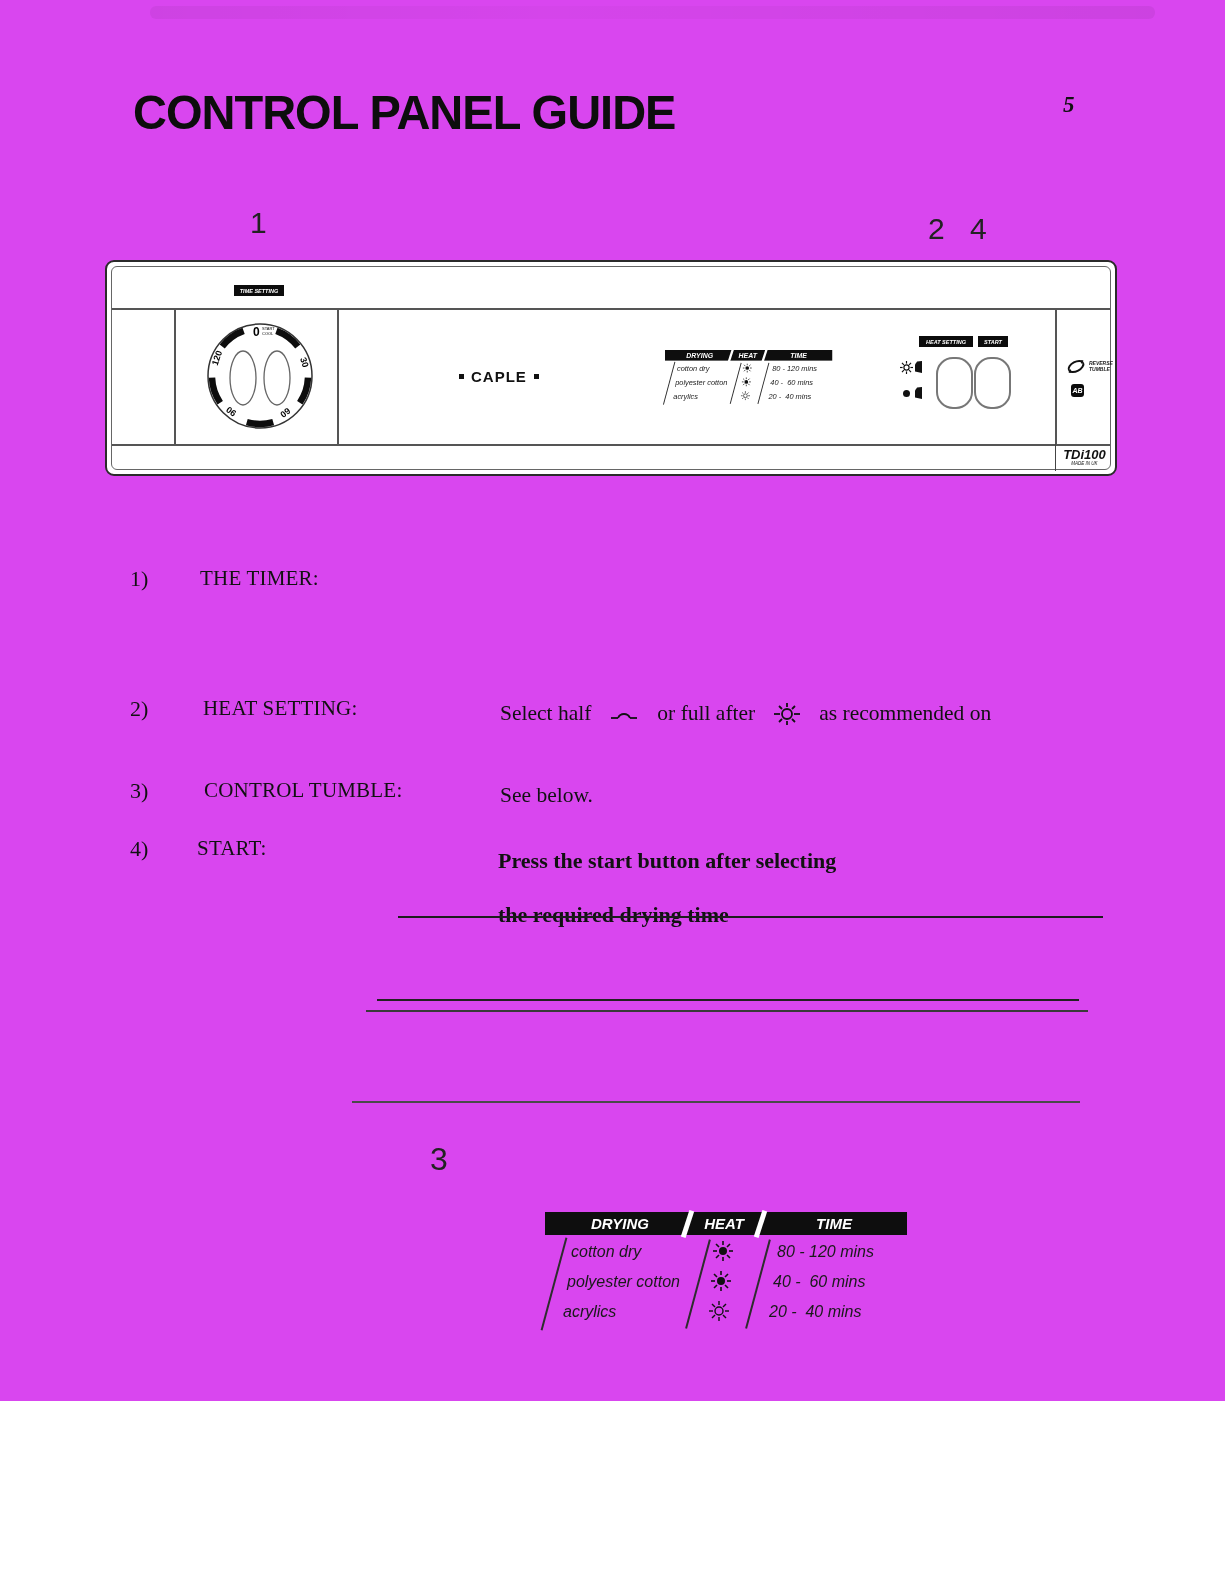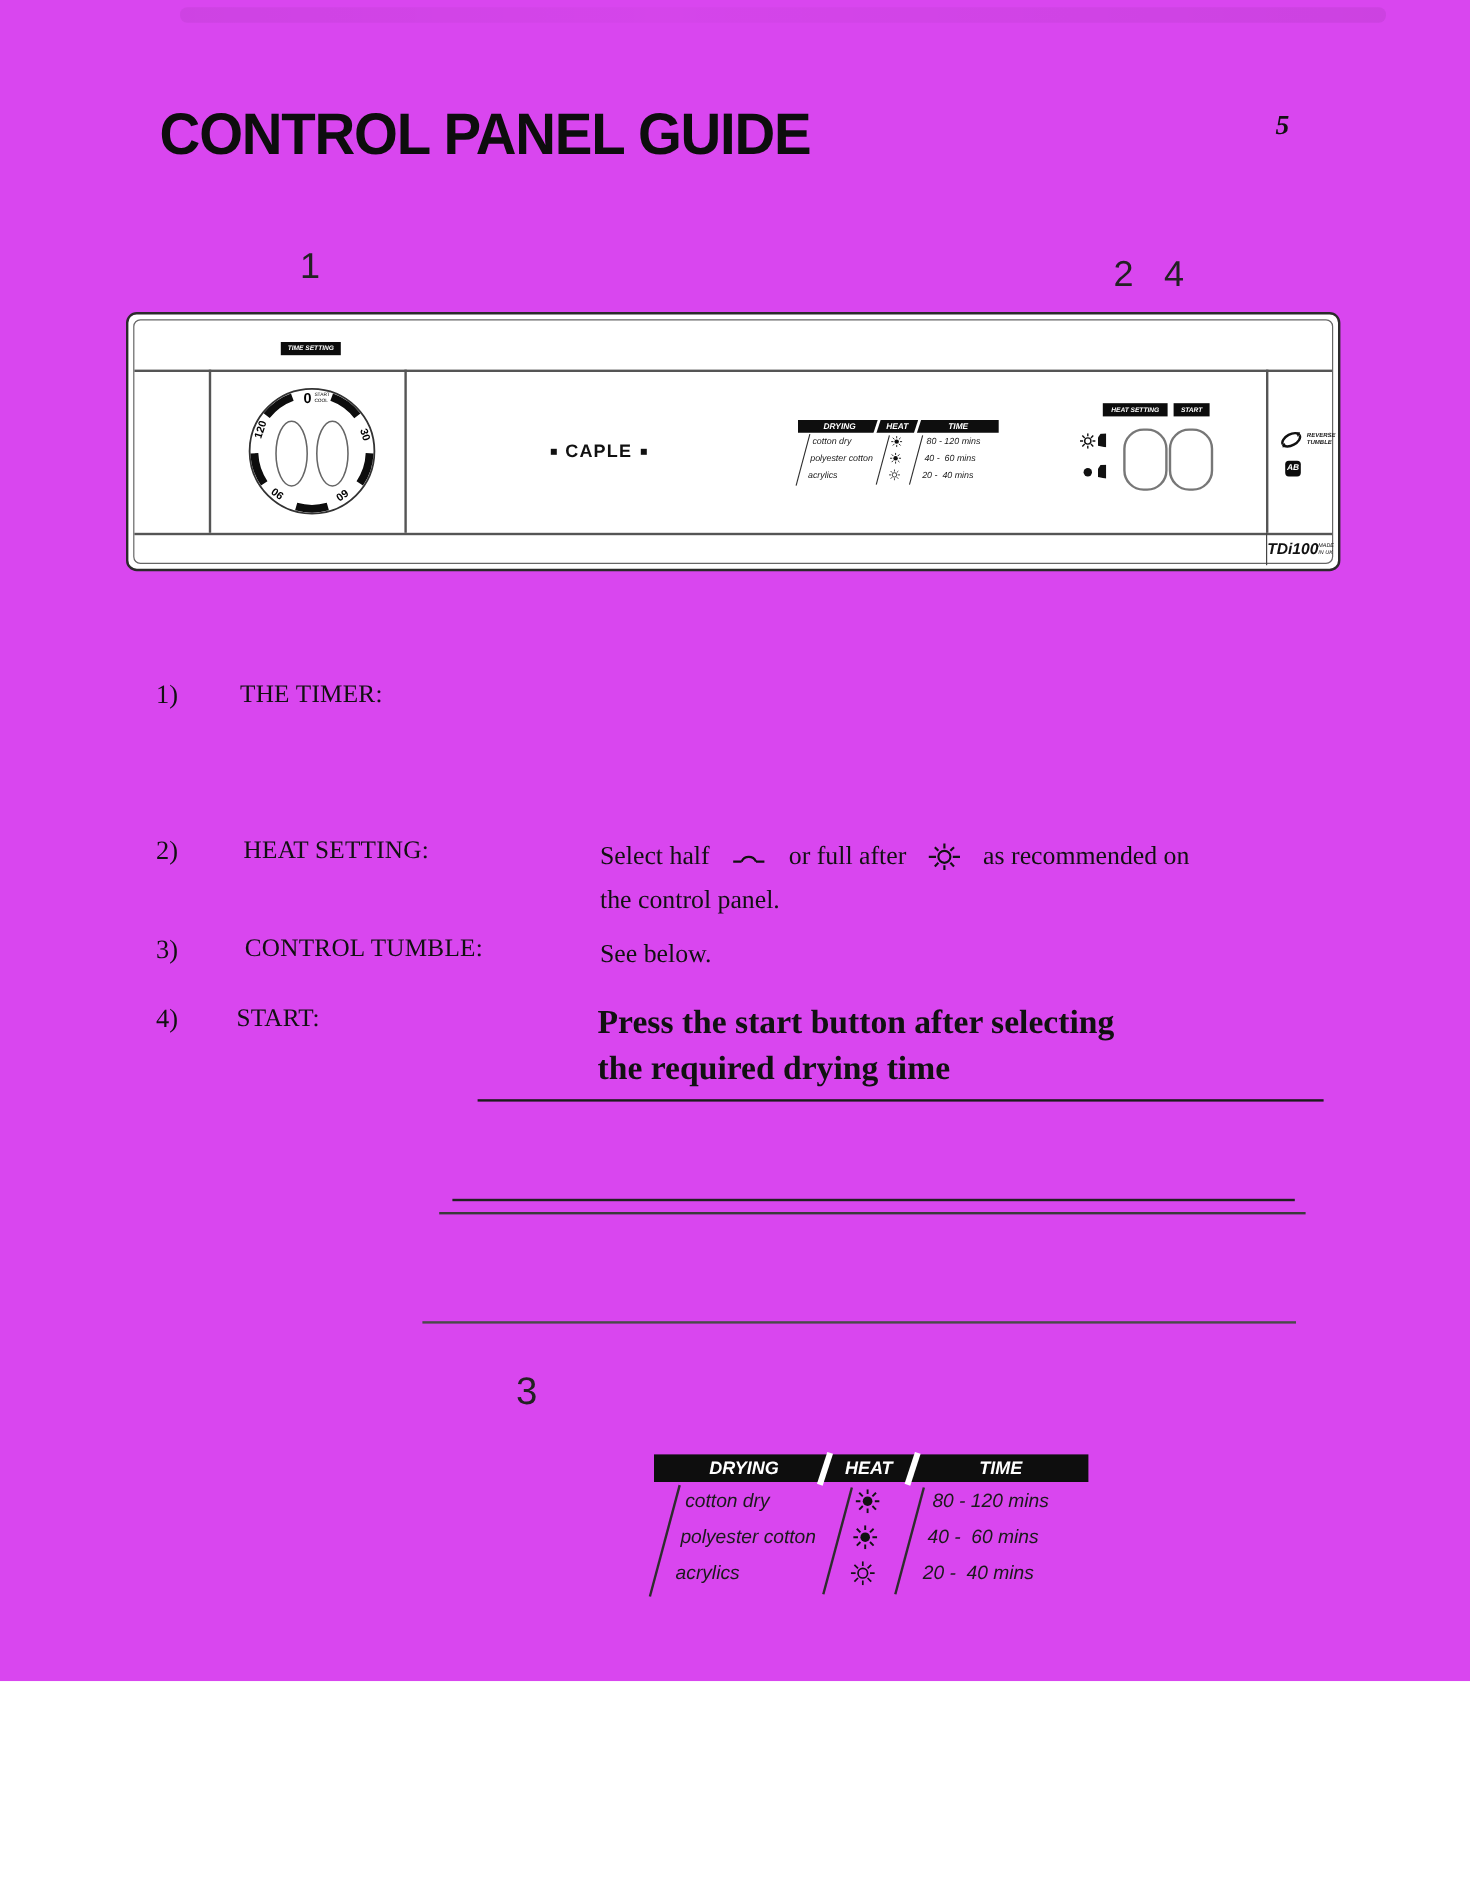--- a/index.html
+++ b/index.html
@@ -21,33 +21,33 @@
                border:1px solid #666;border-radius:6px;}
   .badge{position:absolute;background:#0c0c0c;color:#fff;
          font-family:"Liberation Sans", sans-serif;font-style:italic;font-weight:700;
          display:flex;align-items:center;justify-content:center;}
   .vdiv{position:absolute;width:1.5px;background:#555;}
   .hdiv{position:absolute;height:1.5px;background:#555;}
   .stadium{position:absolute;width:33px;height:48px;border:2px solid #777;border-radius:17px;background:#fff;}
   .flag{position:absolute;width:7px;height:12px;background:#111;
         clip-path:polygon(30% 4%,100% 0,100% 100%,0 88%,0 30%);}
   .model-box{position:absolute;left:948px;top:182px;width:57px;height:27px;border-left:1.5px solid #444;
-             display:flex;flex-direction:row;align-items:center;justify-content:center;}
+             display:flex;flex-direction:column;align-items:center;justify-content:center;}
   .model-name{font-family:"Liberation Sans", sans-serif;font-weight:700;font-style:italic;font-size:13px;line-height:13px;}
   .model-made{font-family:"Liberation Sans", sans-serif;font-style:italic;font-size:4.5px;line-height:6px;}
   .rt-text{font-family:"Liberation Sans", sans-serif;font-style:italic;font-weight:700;
            font-size:5px;line-height:6px;color:#222;}
   .approval{position:absolute;width:13px;height:13px;background:#0b0b0b;border-radius:3px;
             color:#fff;font-family:"Liberation Sans", sans-serif;font-weight:700;font-style:italic;
             font-size:7px;display:flex;align-items:center;justify-content:center;}
   
   .inum{position:absolute;font-size:22px;}
   .ilabel{position:absolute;font-size:21px;letter-spacing:.2px;}
   .idesc{position:absolute;font-size:21.5px;line-height:37px;}
-  .idesc-bold{font-weight:700;font-size:28px;line-height:38px;}
+  .idesc-bold{font-weight:700;font-size:22px;line-height:54px;}
   .inline-icons{display:flex;align-items:center;gap:18px;}
   
   .dtable{position:absolute;width:362px;height:118px;}
   .dtable .hdr{position:absolute;left:0;top:0;width:362px;height:23px;background:#0e0e0e;}
   .dtable .hdr-gap{position:absolute;top:-2px;width:5px;height:28px;background:#fff;transform:rotate(18deg);}
   .dtable .hdr-txt{position:absolute;top:0;height:23px;display:flex;align-items:center;justify-content:center;
         color:#fff;font-family:"Liberation Sans", sans-serif;font-style:italic;font-weight:700;font-size:15px;}
   .dtable .slant{position:absolute;width:2px;background:#2d2d2d;transform:rotate(15deg);}
   .dtable .rowtxt{position:absolute;font-family:"Liberation Sans", sans-serif;font-style:italic;
         font-size:16px;color:#1a1a1a;white-space:pre;}
@@ -234,21 +234,20 @@
           <line x1="14" y1="1" x2="14" y2="5"></line>
             <line x1="14" y1="19" x2="14" y2="23"></line>
           <line x1="6" y1="4" x2="9" y2="7"></line>
             <line x1="19" y1="17" x2="22" y2="20"></line>
           <line x1="19" y1="7" x2="22" y2="4"></line>
             <line x1="6" y1="20" x2="9" y2="17"></line>
         </g>
       </svg>
       <span>as recommended on</span>
     </div>
-    <div>the control panel.</div>
   </div>
 
   <div class="inum" style="left:130px;top:778px;">3)</div>
   <div class="ilabel" style="left:204px;top:778px;">CONTROL TUMBLE:</div>
   <div class="idesc" style="left:500px;top:777px;">See below.</div>
 
   <div class="inum" style="left:130px;top:836px;">4)</div>
   <div class="ilabel" style="left:197px;top:836px;">START:</div>
   <div class="idesc idesc-bold pre" style="left:498px;top:834px;width:520px;">Press the start button after selecting
 the required drying time</div>

